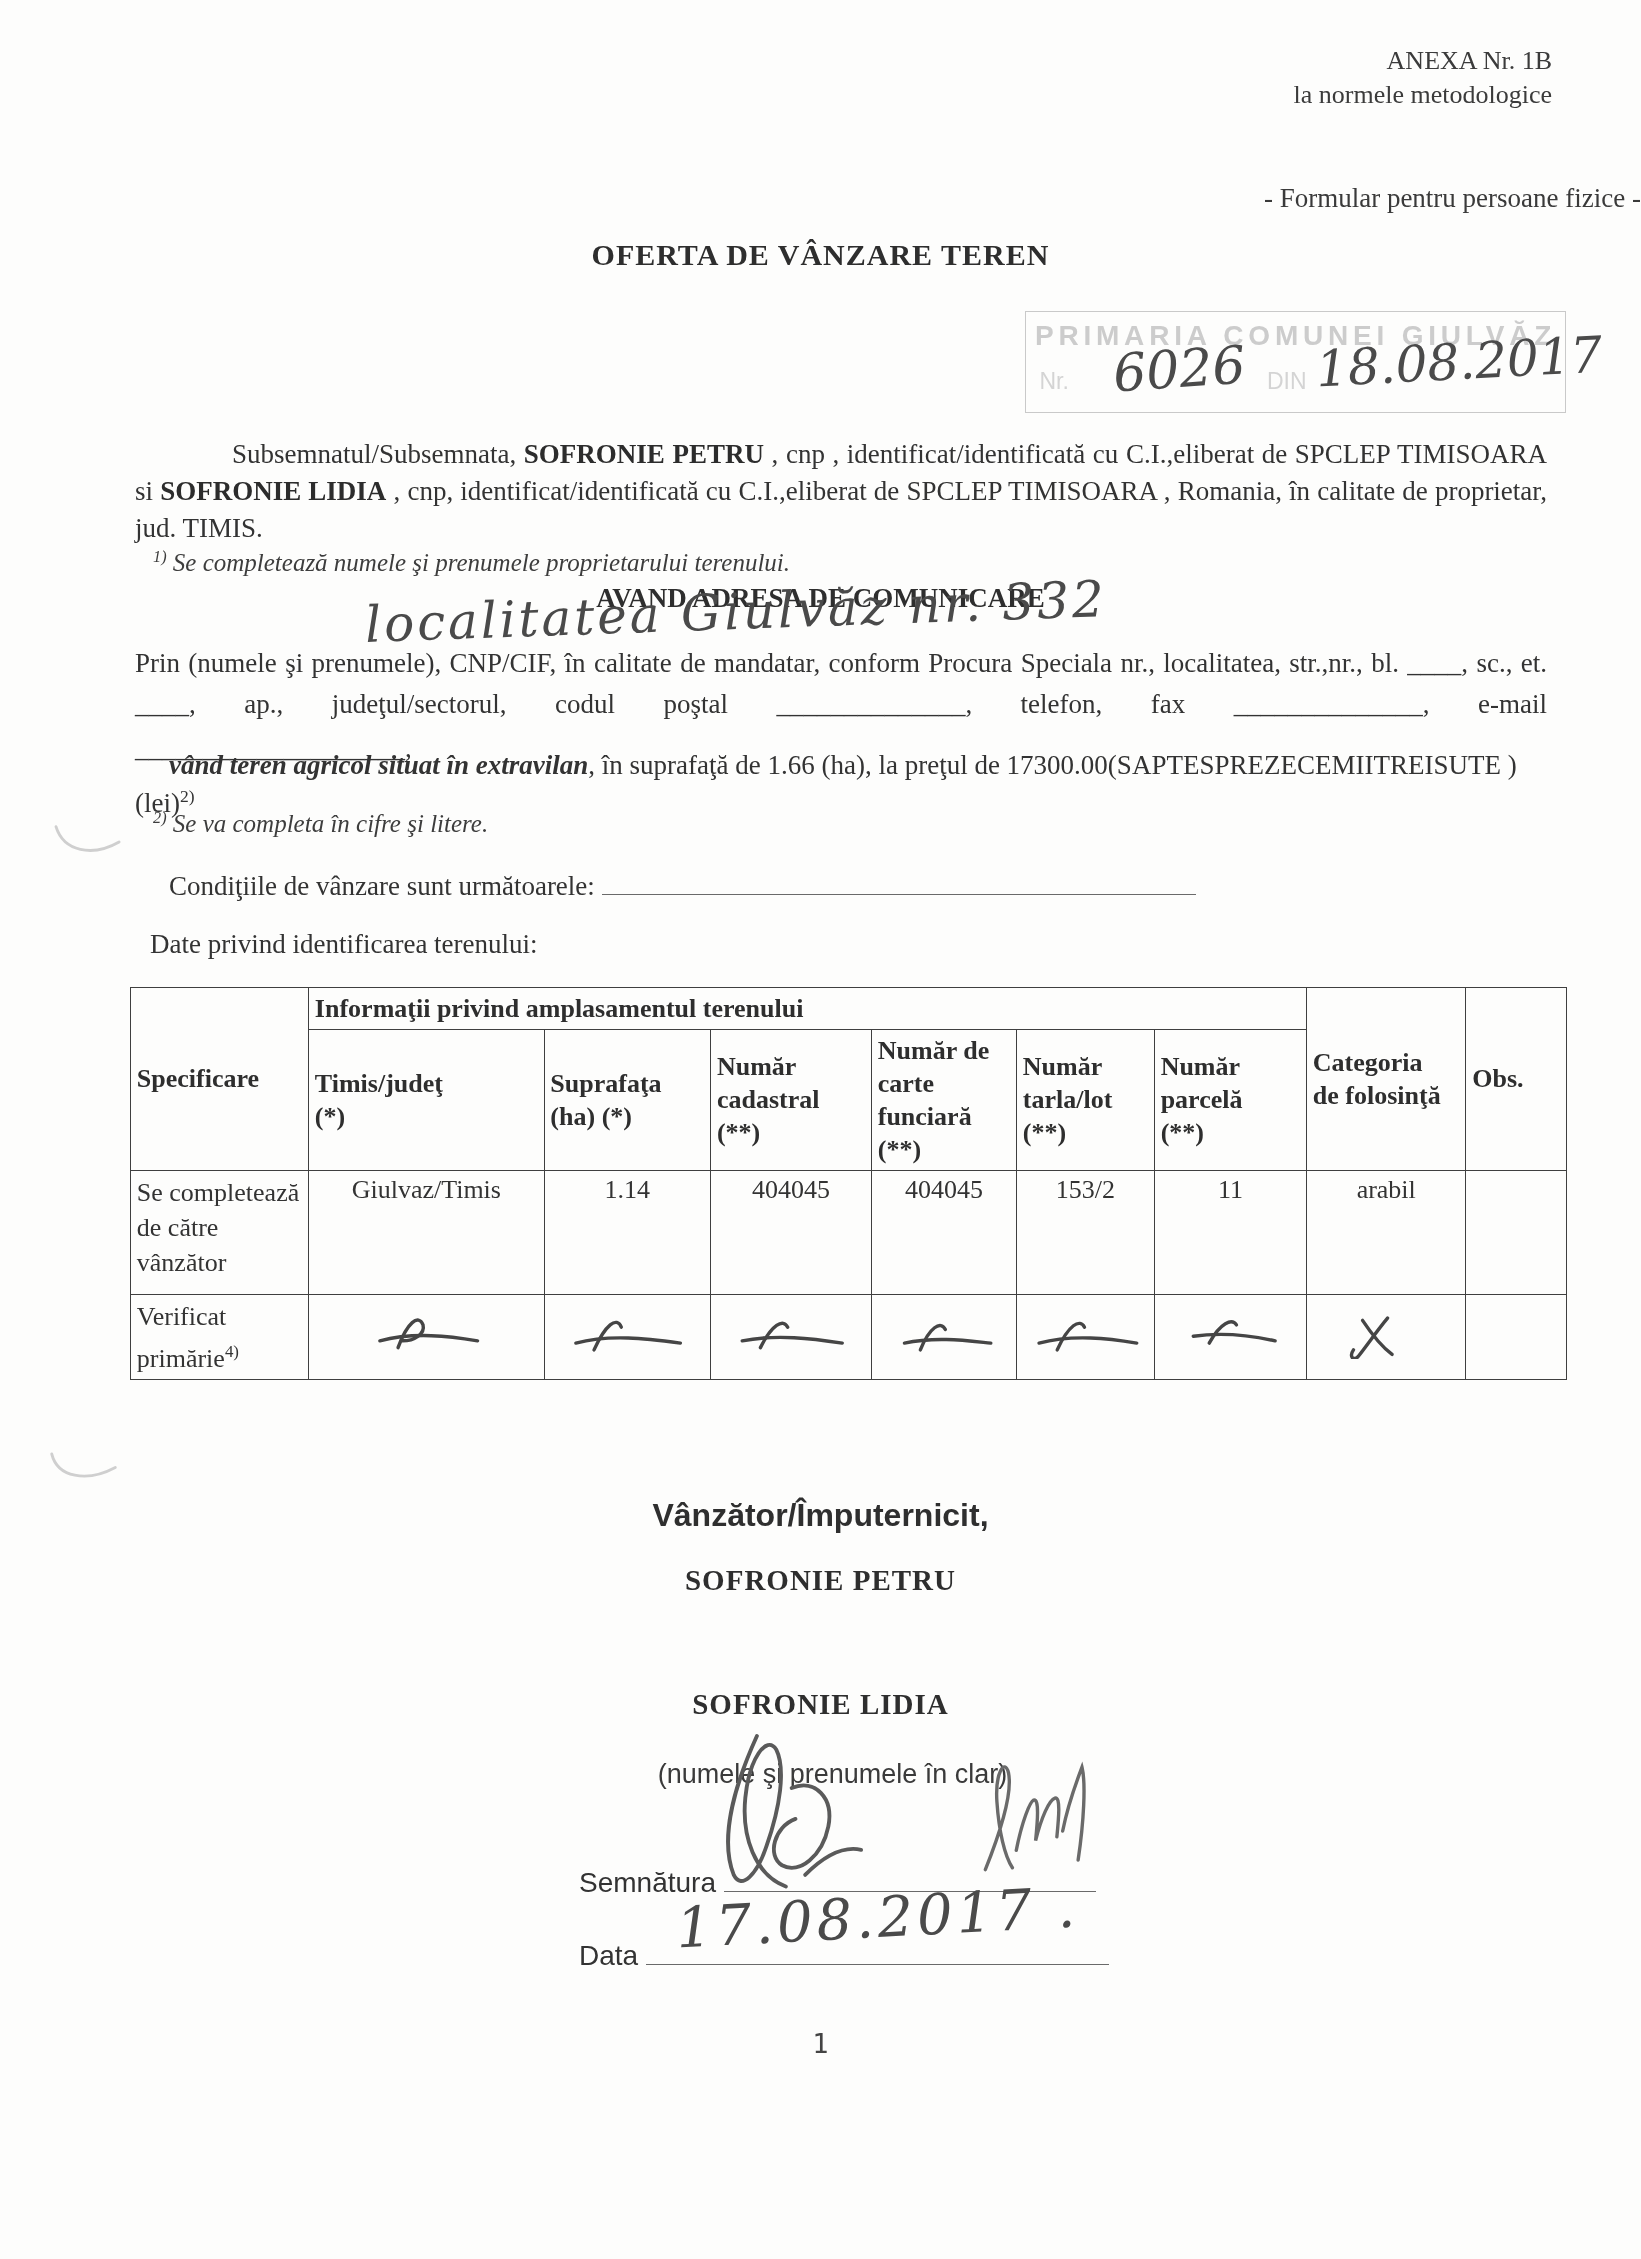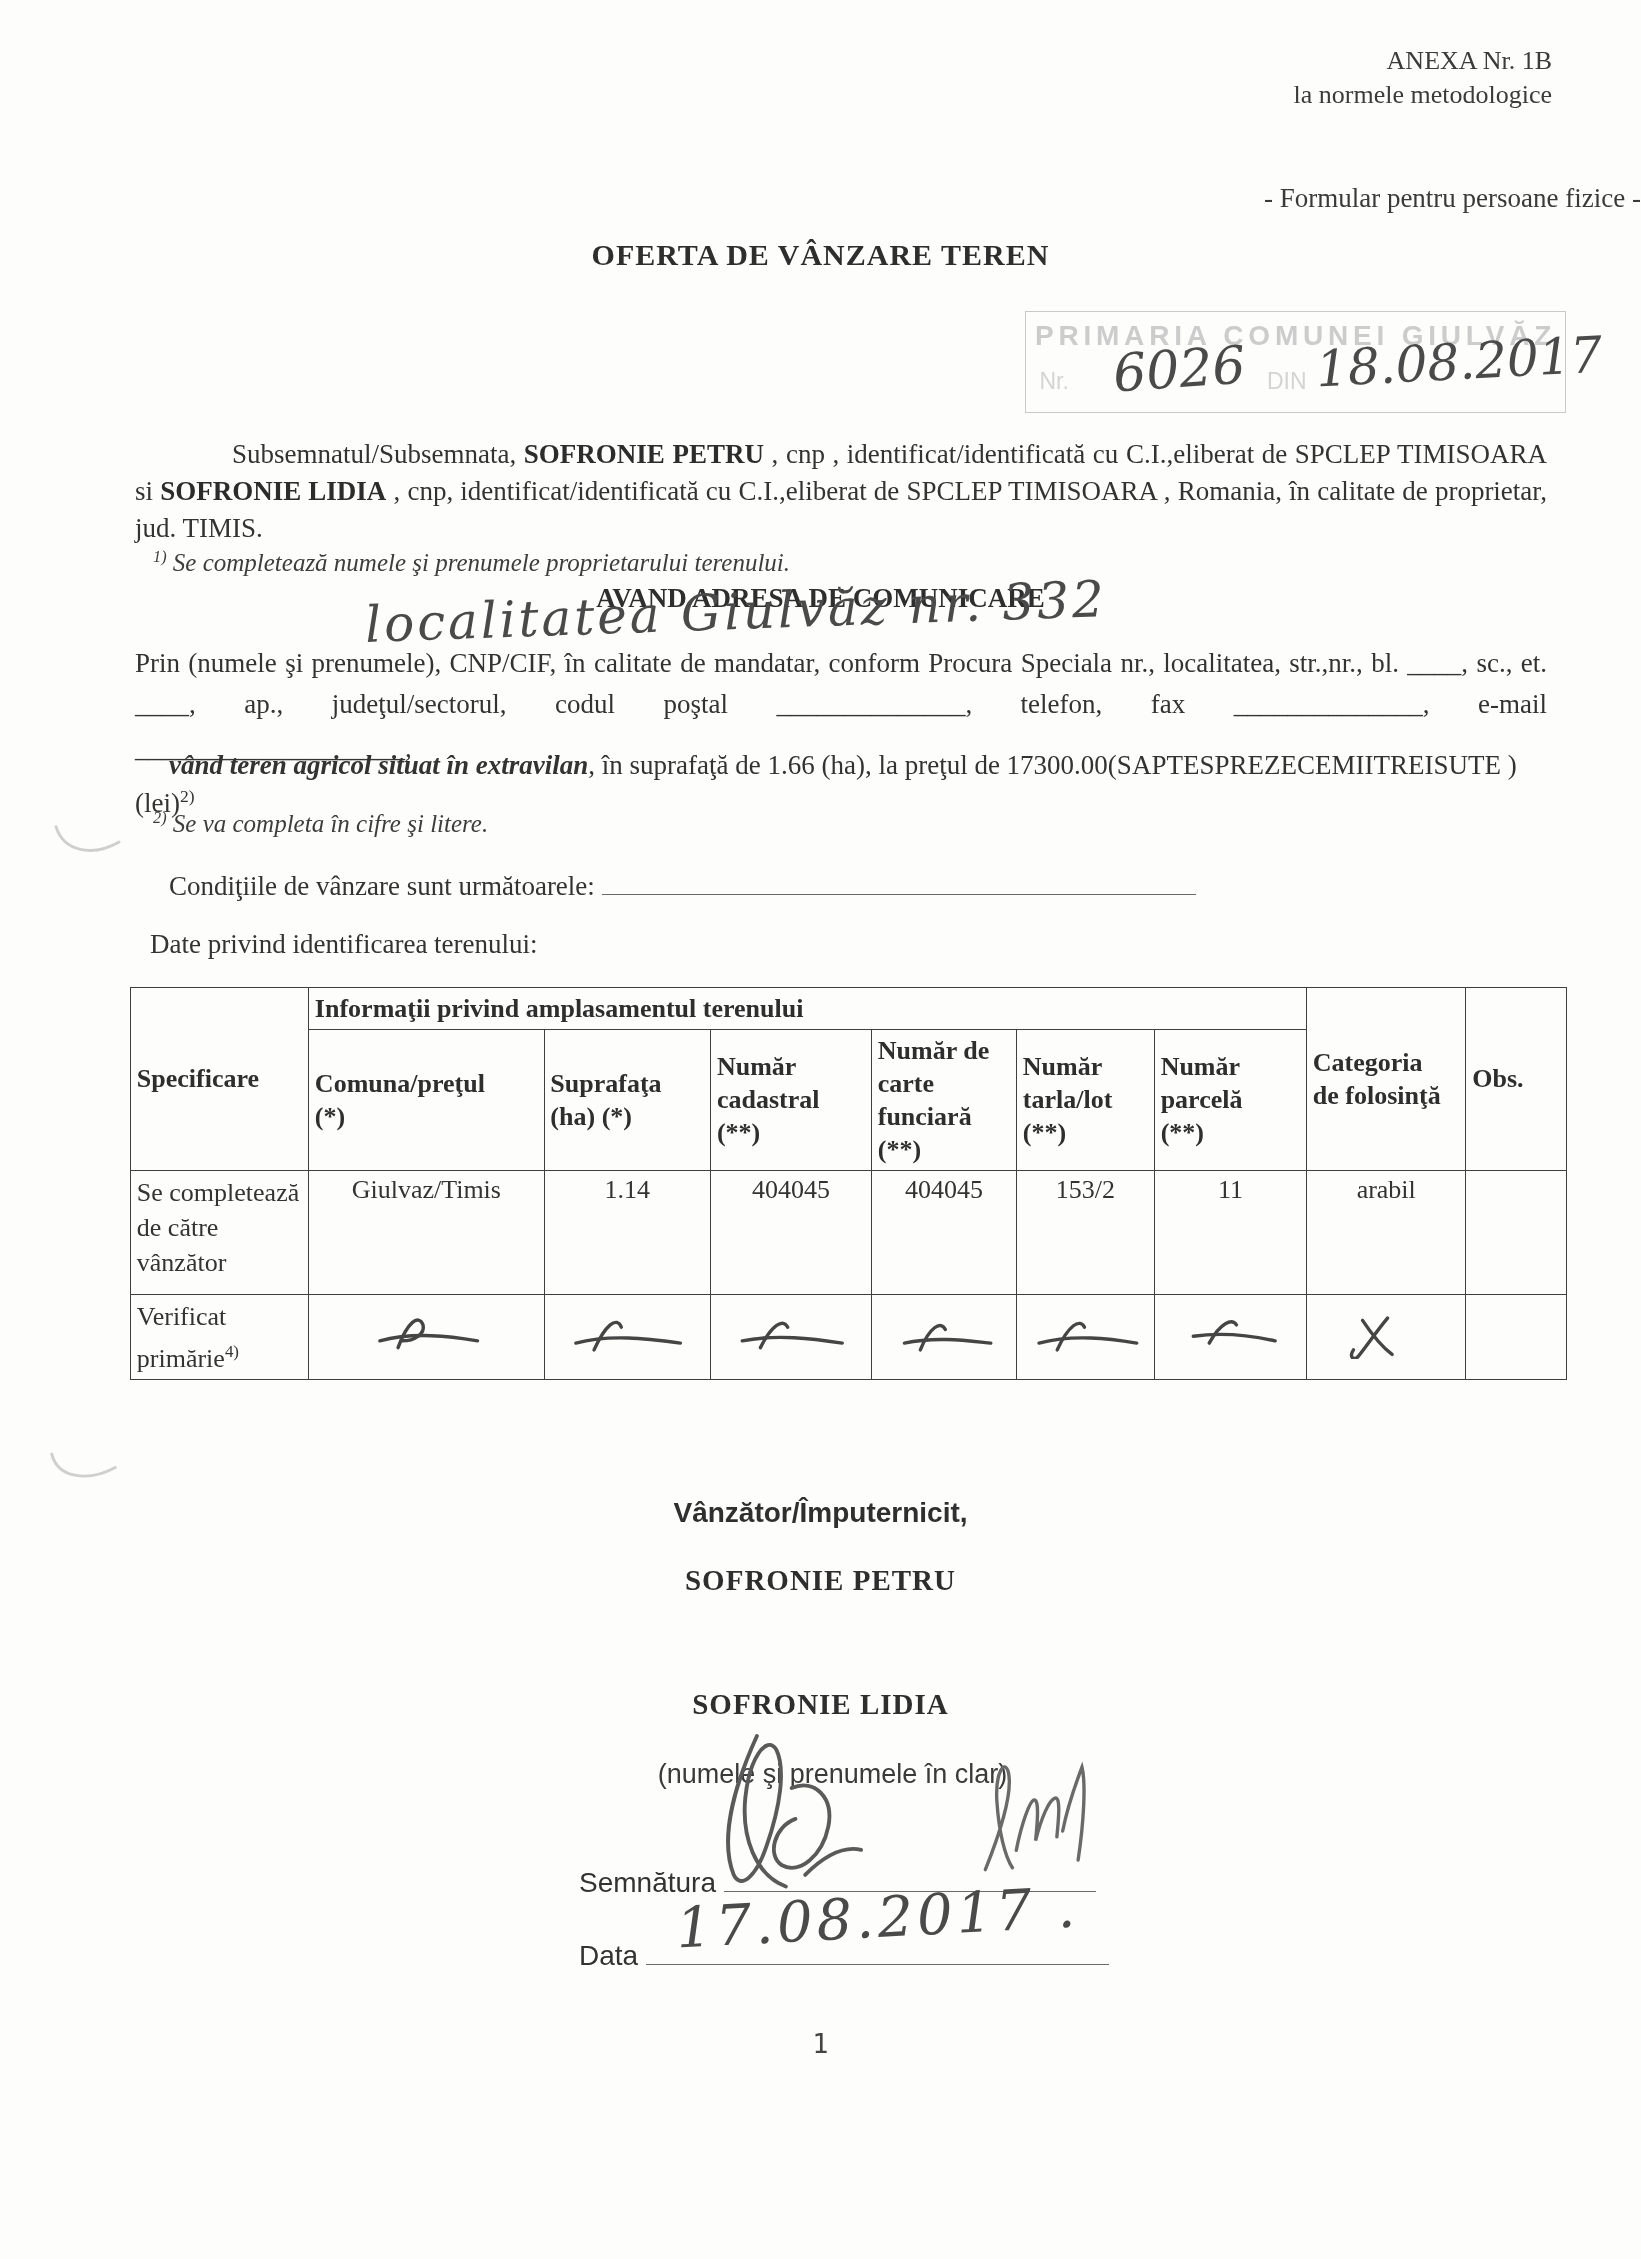--- a/index.html
+++ b/index.html
@@ -50,21 +50,21 @@
   table.tbl{border-collapse:collapse;width:100%;table-layout:fixed;}
   table.tbl th,table.tbl td{border:1.9px solid #3f3f3f;font-size:26px;color:#333;padding:3.9px 5.8px;box-sizing:border-box;}
   table.tbl th{font-weight:bold;text-align:left;vertical-align:middle;white-space:pre-line;line-height:33px;color:#2e2e2e;}
   table.tbl .span-head{border-bottom:1.9px solid #3f3f3f;}
   td.cell{vertical-align:top;text-align:center;height:124px;}
   td.label-cell{vertical-align:top;text-align:left;padding-left:9.7px;line-height:35px;}
   tr.vrow td{height:79px;vertical-align:middle;}
   .chk{width:100%;height:50px;}
   
   .sig{left:0;width:1641px;text-align:center;}
-  .sig-role{top:1497px;font-family:"Liberation Sans",sans-serif;font-size:28px;font-weight:bold;color:#2f2f2f;}
+  .sig-role{top:1497px;font-family:"Liberation Sans",sans-serif;font-size:32px;font-weight:bold;color:#2f2f2f;}
   .sig-name1{top:1564px;font-size:29px;font-weight:bold;letter-spacing:1px;color:#2e2e2e;}
   .sig-name2{top:1688px;font-size:29px;font-weight:bold;letter-spacing:1px;color:#2e2e2e;}
   .sig-clar{top:1759px;font-family:"Liberation Sans",sans-serif;font-size:27px;color:#3a3a3a;margin-left:12px;}
   .sem-row{top:1862px;left:579px;font-family:"Liberation Sans",sans-serif;font-size:28px;color:#333;}
   .data-row{top:1935px;left:579px;font-family:"Liberation Sans",sans-serif;font-size:28px;color:#333;}
   .hw-date{top:1885px;left:676px;font-size:56px;transform:rotate(-3deg);letter-spacing:3.9px;white-space:nowrap;}
   .pagenum{top:2028px;left:0;width:1641px;text-align:center;font-size:27px;font-family:"DejaVu Sans Mono",monospace;color:#444;}
   .artifact{pointer-events:none;}
 </style>
 </head>
@@ -123,21 +123,21 @@
       </colgroup>
       <tbody>
           <tr>
         <th rowspan="2">Specificare</th>
         <th colspan="6" class="span-head" style="height:42px;">Informaţii privind amplasamentul terenului</th>
         <th rowspan="2">Categoria
 de folosinţă</th>
         <th rowspan="2">Obs.</th>
       </tr>
       <tr style="height:114px;">
-        <th>Comuna/preţul
+        <th>Timis/judeţ
 (*)</th>
         <th>Suprafaţa
 (ha) (*)</th>
         <th>Număr
 cadastral
 (**)</th>
         <th>Număr de
 carte
 funciară
 (**)</th>

